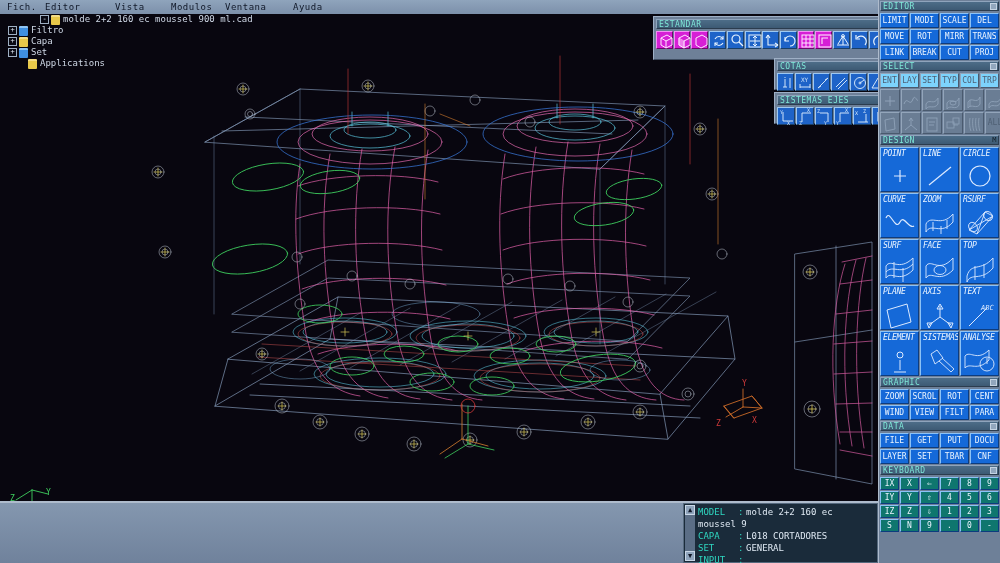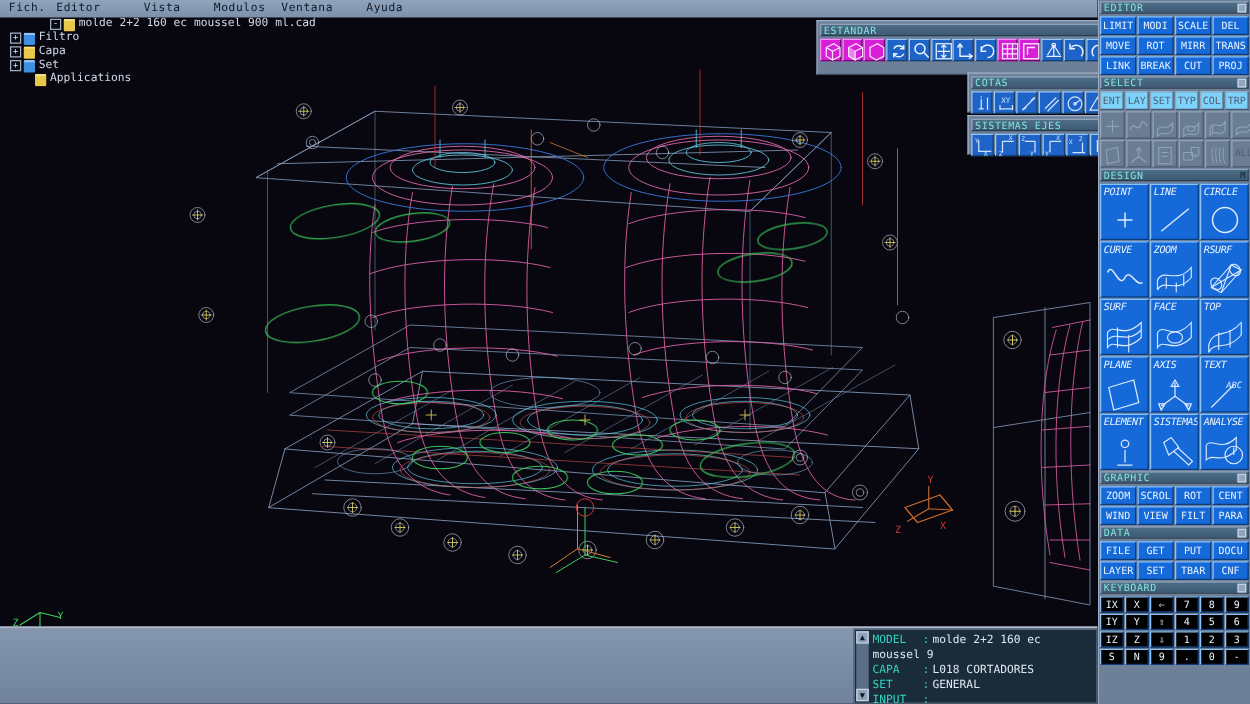--- a/index.html
+++ b/index.html
@@ -62,21 +62,21 @@
       border-color:#8cc2f6 #0d3c7e #0d3c7e #8cc2f6;color:#eaf4ff;font-size:8px;
       line-height:13px;text-align:center;box-sizing:border-box;letter-spacing:0px;overflow:hidden;}
   .cbtn.dis{background:#7dd3fc;border-color:#93a5ba #4a5a6e #4a5a6e #93a5ba;color:#4f6074;}
   .icbtn{flex:1;height:22px;background:#6a7d94;border:1px solid;
       border-color:#93a5ba #4a5a6e #4a5a6e #93a5ba;position:relative;box-sizing:border-box;}
   .bigbtn{flex:1;height:45px;background:#1569d8;border:1px solid;
       border-color:#8cc2f6 #0d3c7e #0d3c7e #8cc2f6;color:#eaf4ff;font-size:8px;
       box-sizing:border-box;position:relative;overflow:hidden;font-style:italic;}
   .bigbtn span{position:absolute;left:2px;top:1px;line-height:9px;letter-spacing:-.3px;}
   .bigbtn svg{position:absolute;left:0;top:10px;}
-  .kbtn{flex:1;height:13px;background:#000000;border:1px solid;
+  .kbtn{flex:1;height:13px;background:#0f766e;border:1px solid;
       border-color:#8cc2f6 #0d3c7e #0d3c7e #8cc2f6;color:#eaf4ff;font-size:8px;
       line-height:11px;text-align:center;box-sizing:border-box;}
 
   
   #status{position:absolute;left:683px;top:503px;width:195px;height:60px;
       background:#1a2b3a;border:1px solid #55697e;box-sizing:border-box;}
   #statusinner{position:absolute;left:14px;top:2px;right:2px;font-size:9px;line-height:12px;}
   .slab{color:#2fd6c0;display:inline-block;width:40px;}
   .sval{color:#dfe9f3;}
   .sbarbox{position:absolute;left:1px;width:10px;height:10px;background:#8fa4bc;

